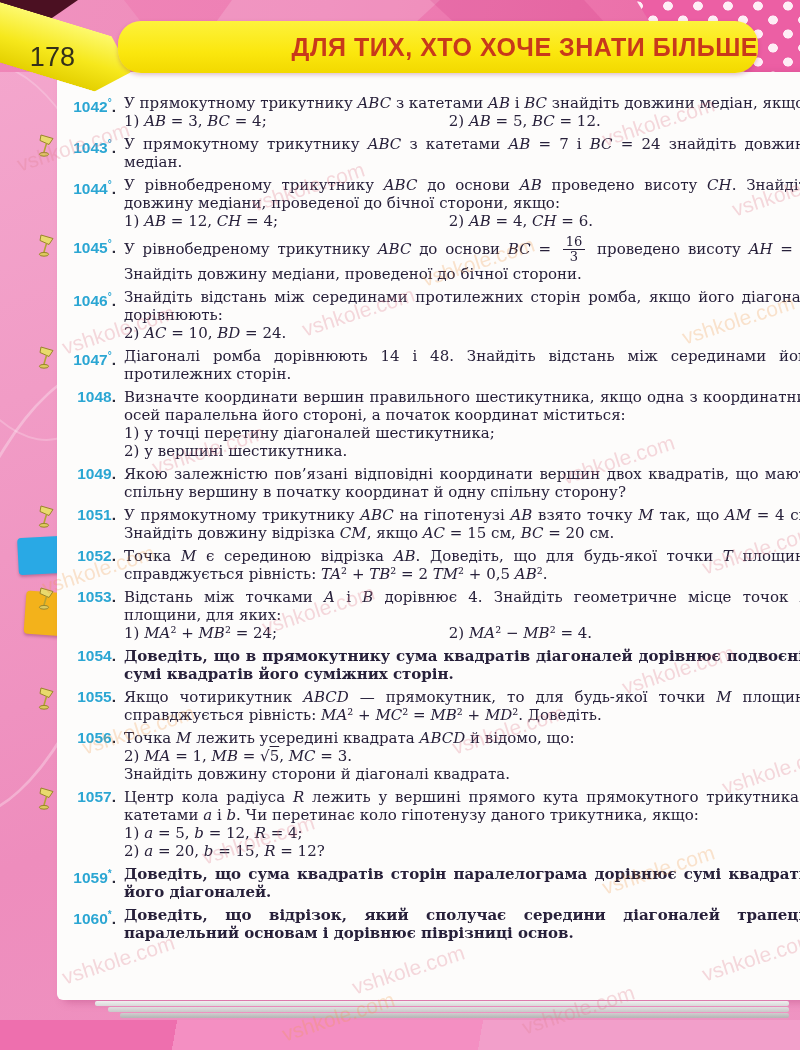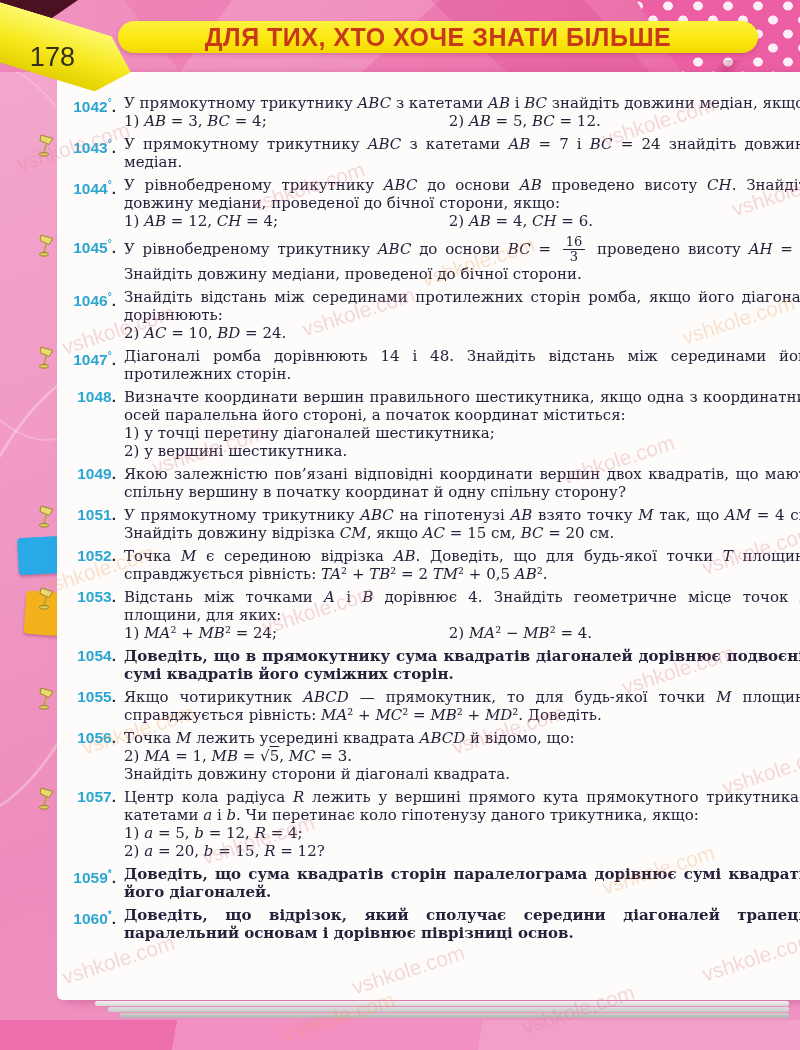--- a/index.html
+++ b/index.html
@@ -31,23 +31,23 @@
   
   .page-tab{position:absolute;left:-12px;top:22px;width:146px;height:58px;z-index:4;
             transform:rotate(17deg);
             background:linear-gradient(180deg,#fdf96e 0%,#f6e81c 55%,#e4d000 100%);
             clip-path:polygon(0 0,80% 0,100% 50%,80% 100%,0 100%);
             display:flex;align-items:center;justify-content:center;
             box-shadow:0 2px 3px rgba(120,20,60,.3);}
   .page-tab span{transform:rotate(-17deg) translate(-8px,6px);font-size:27px;color:#33301a;
                  font-family:"Liberation Sans",sans-serif;}
   
-  .banner{position:absolute;left:118px;top:21px;width:640px;height:32px;z-index:4;
+  .banner{position:absolute;left:118px;top:21px;width:640px;height:52px;z-index:4;
           background:linear-gradient(180deg,#fdf23c 0%,#fbe70e 60%,#f2d900 100%);
-          border-radius:23px;display:flex;align-items:center;justify-content:center;
+          border-radius:23px;display:flex;align-items:center;justify-content:flex-end;
           box-shadow:0 2px 4px rgba(130,20,70,.25);}
   .banner span{font-size:25px;font-weight:bold;color:#c8391b;letter-spacing:.5px;
                font-family:"Liberation Sans",sans-serif;}
   
   .tab-blue{position:absolute;left:18px;top:537px;width:46px;height:37px;background:#29a9e5;
             border-radius:4px;transform:rotate(-3deg);z-index:1;box-shadow:0 2px 3px rgba(100,20,60,.3);}
   .tab-yellow{position:absolute;left:25px;top:592px;width:43px;height:43px;background:#f3b21b;
             border-radius:4px;transform:rotate(4deg);z-index:1;box-shadow:0 2px 3px rgba(100,20,60,.3);}
   .swirl{position:absolute;left:-55px;top:360px;width:170px;height:460px;z-index:0;
          border:3px solid rgba(255,255,255,.30);border-radius:50%;transform:rotate(18deg);}

